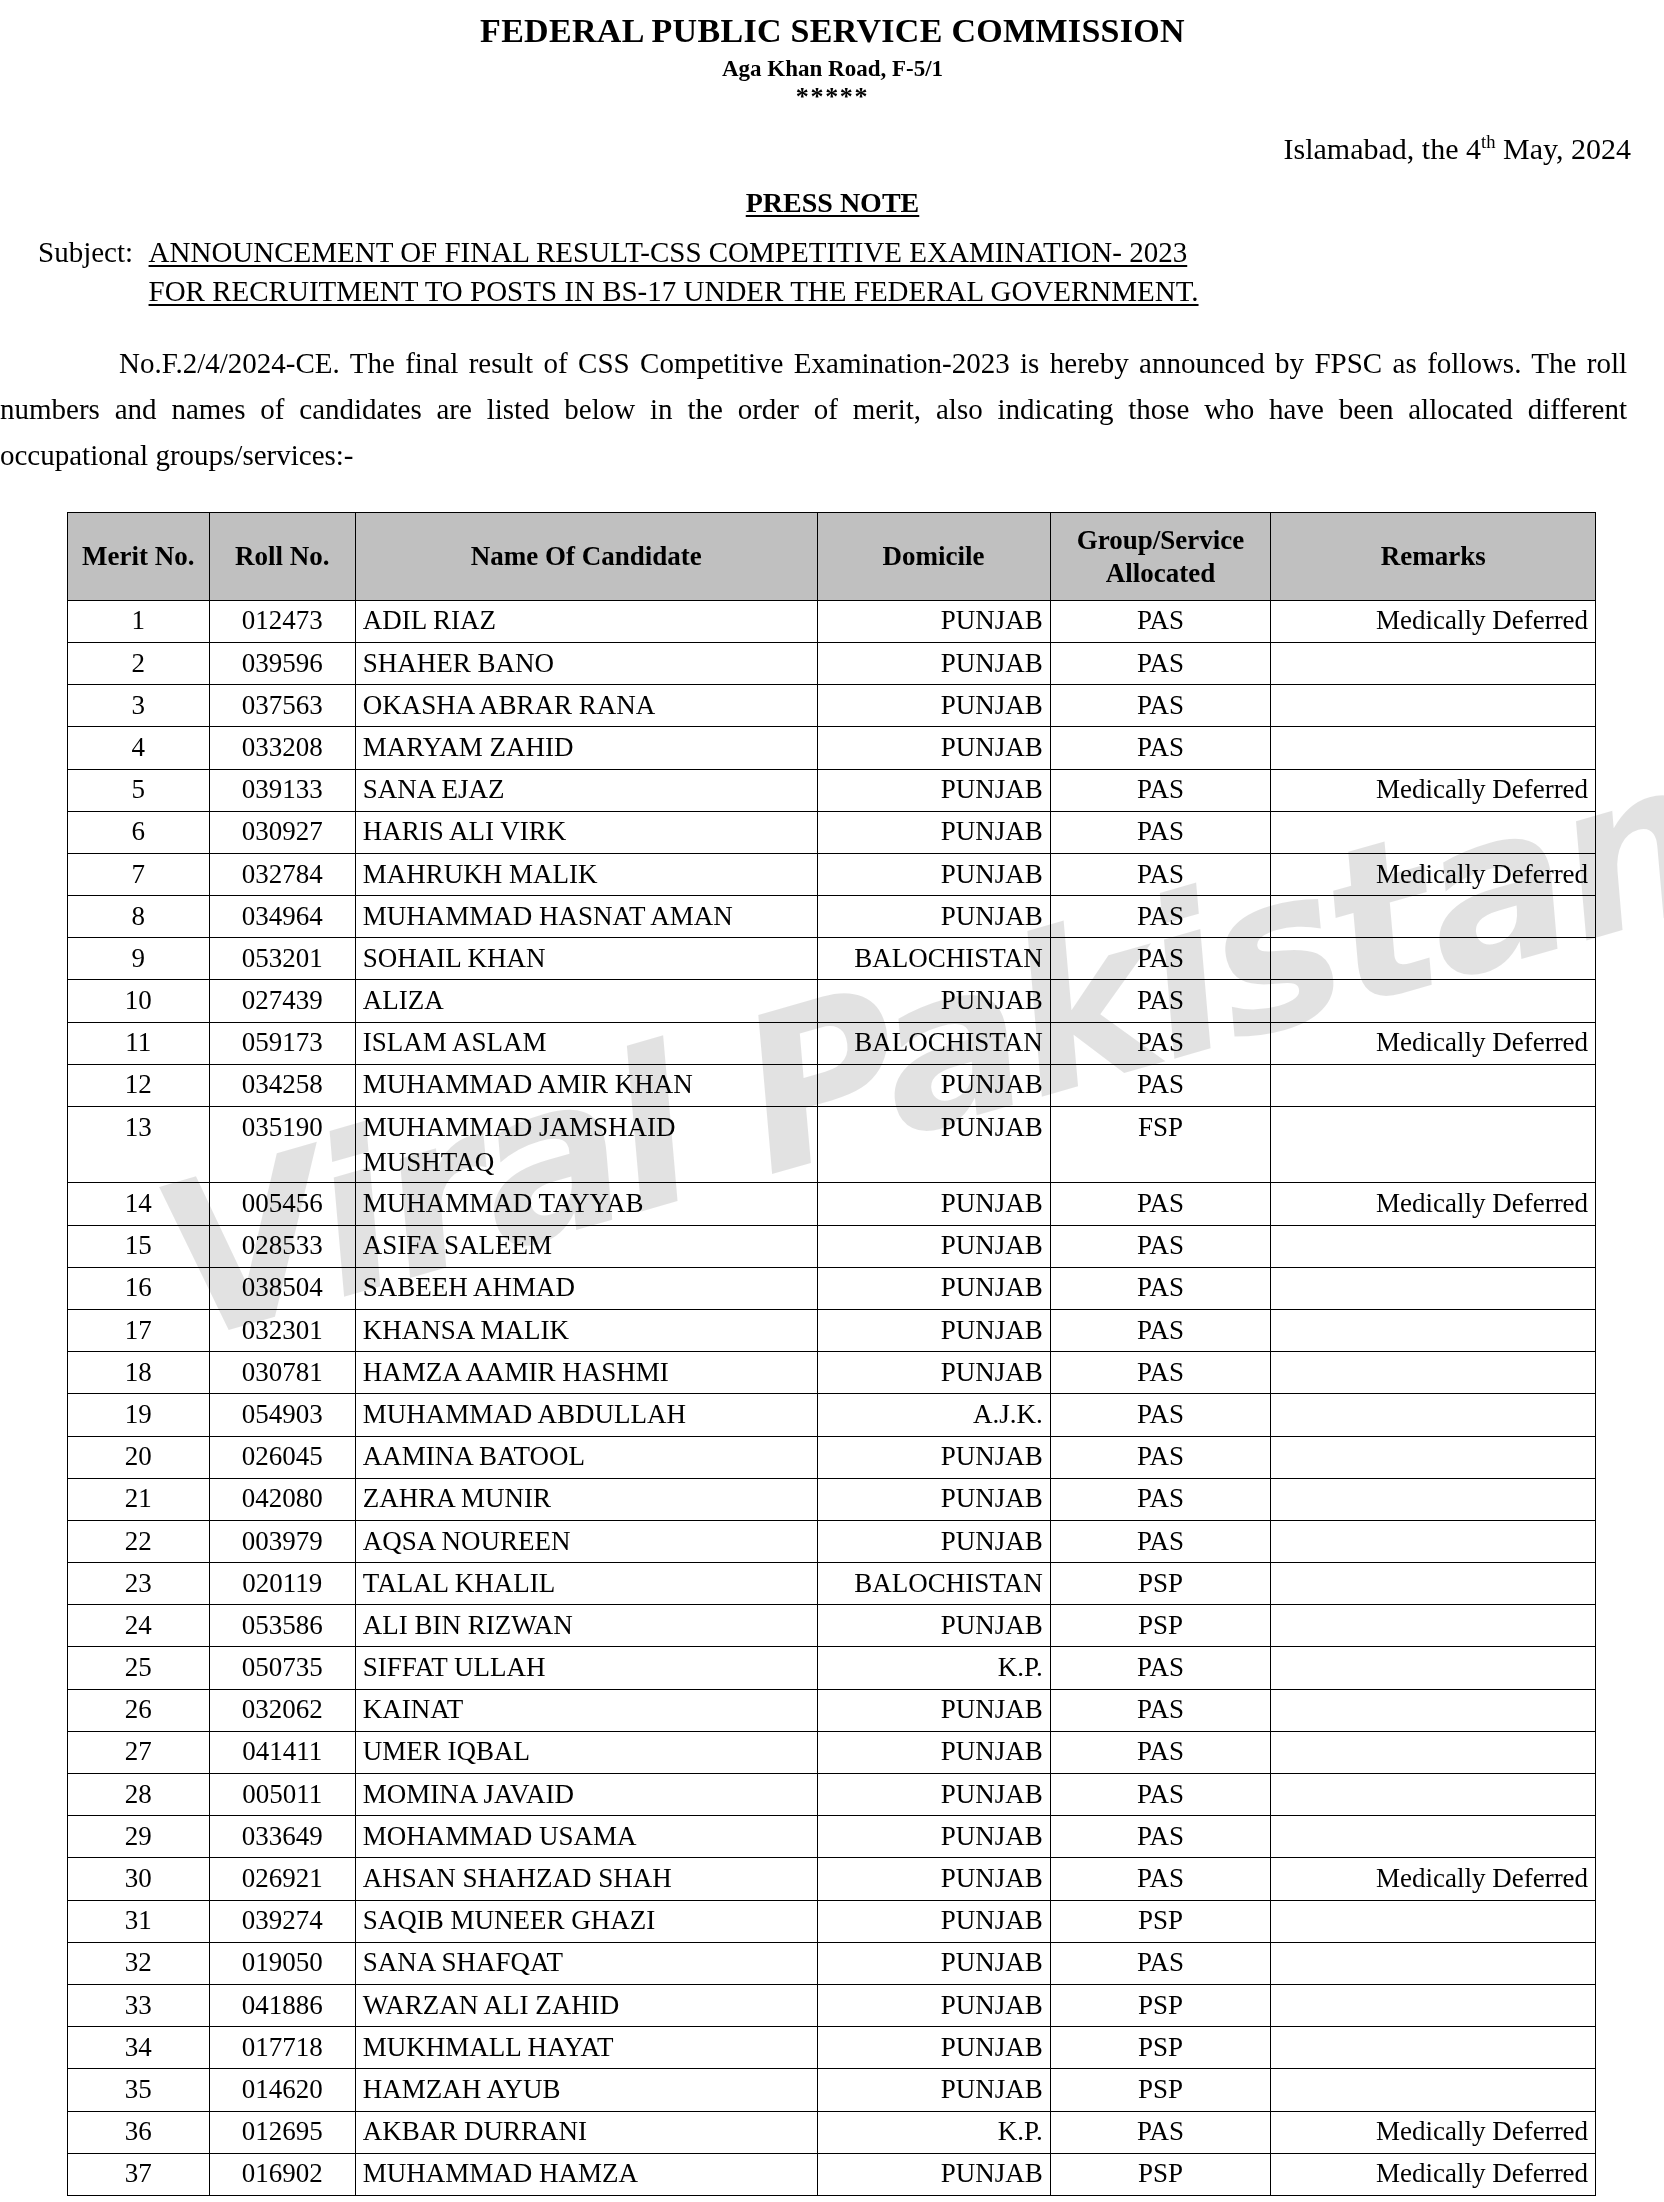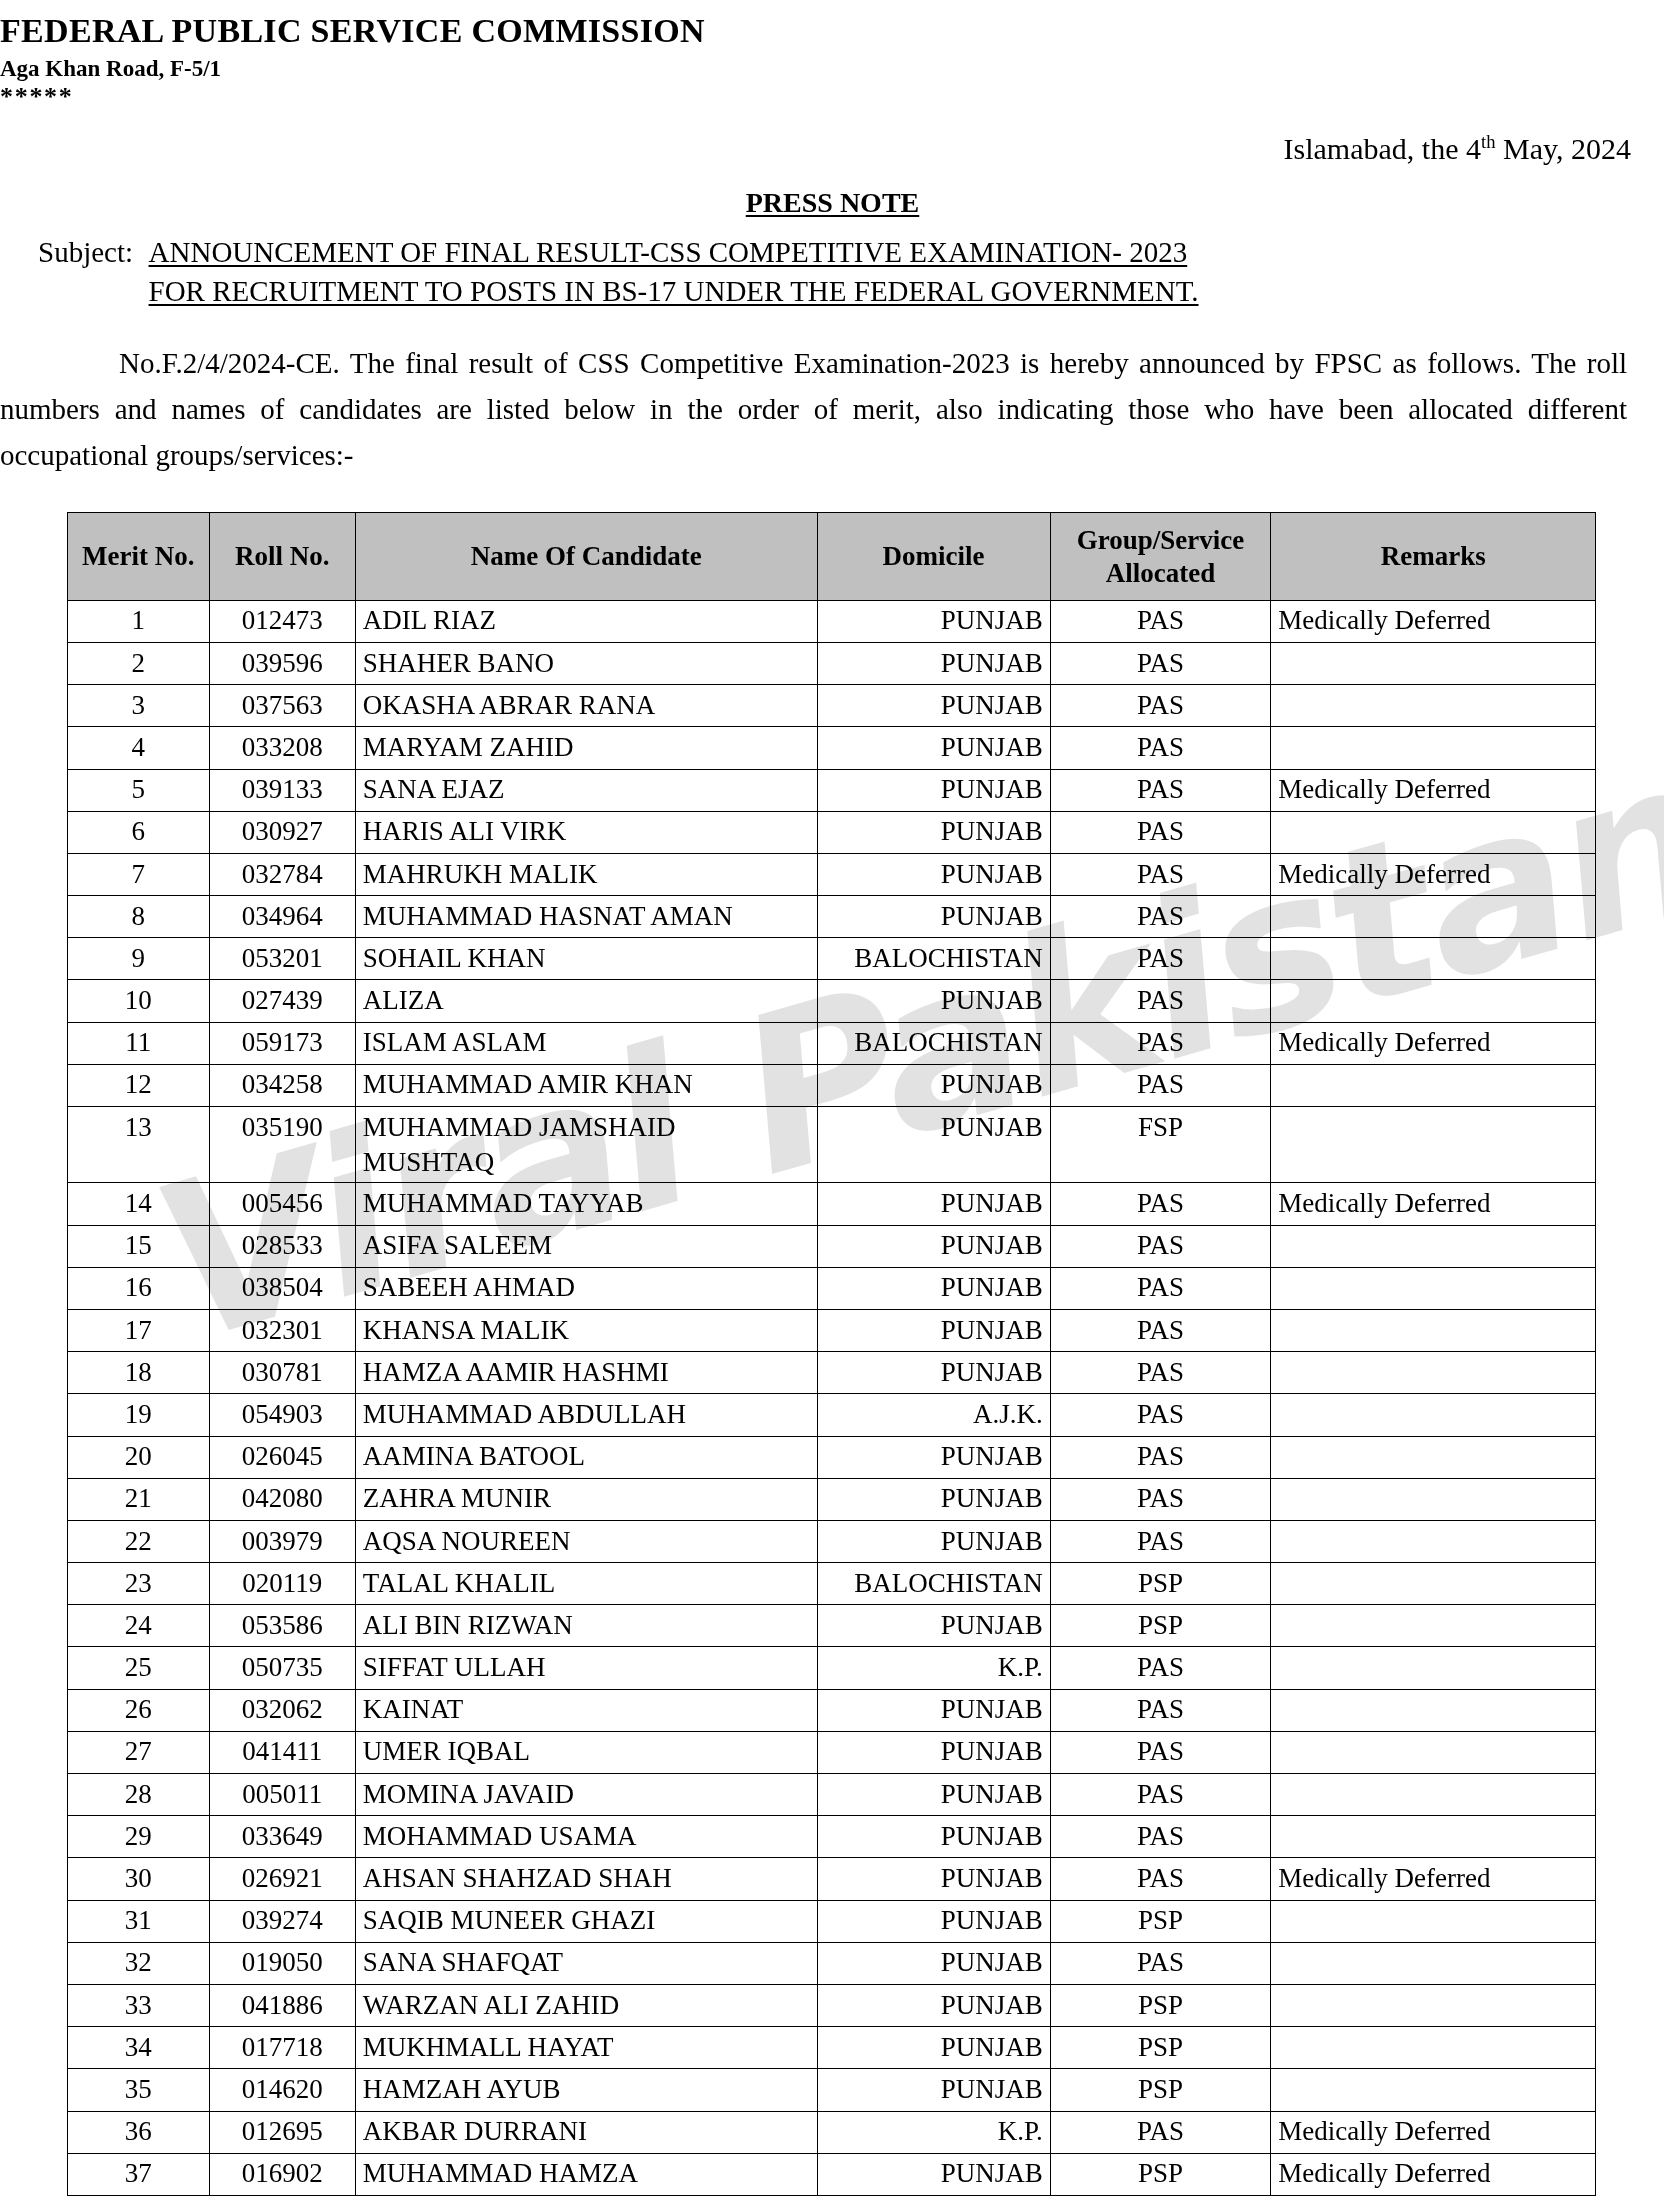--- a/index.html
+++ b/index.html
@@ -48,20 +48,21 @@
     transform: rotate(-16deg);
     transform-origin: 20% 50%;
     white-space: nowrap;
     user-select: none;
   }
 
   
   .doc-header {
     position: relative;
     z-index: 2;
+    text-align: center;
     padding-top: 12px;
   }
   .org-name {
     font-size: 34px;
     font-weight: bold;
     letter-spacing: 0.3px;
     line-height: 1.12;
   }
   .org-addr {
     font-size: 23px;
@@ -179,21 +180,21 @@
   .col-name   { width: 303px; }
   .col-dom    { width: 153px; }
   .col-grp    { width: 145px; }
   .col-rem    { width: 213px; }
 
   td.c-merit { text-align: center; }
   td.c-roll  { text-align: center; }
   td.c-name  { text-align: left; }
   td.c-dom   { text-align: right; }
   td.c-grp   { text-align: center; }
-  td.c-rem   { text-align: left; }
+  td.c-rem   { text-align: right; }
 
   table.result-table tbody td {
     height: 36px;
     line-height: 1.3;
   }
 </style>
 </head>
 <body>
 
 <div class="page">

